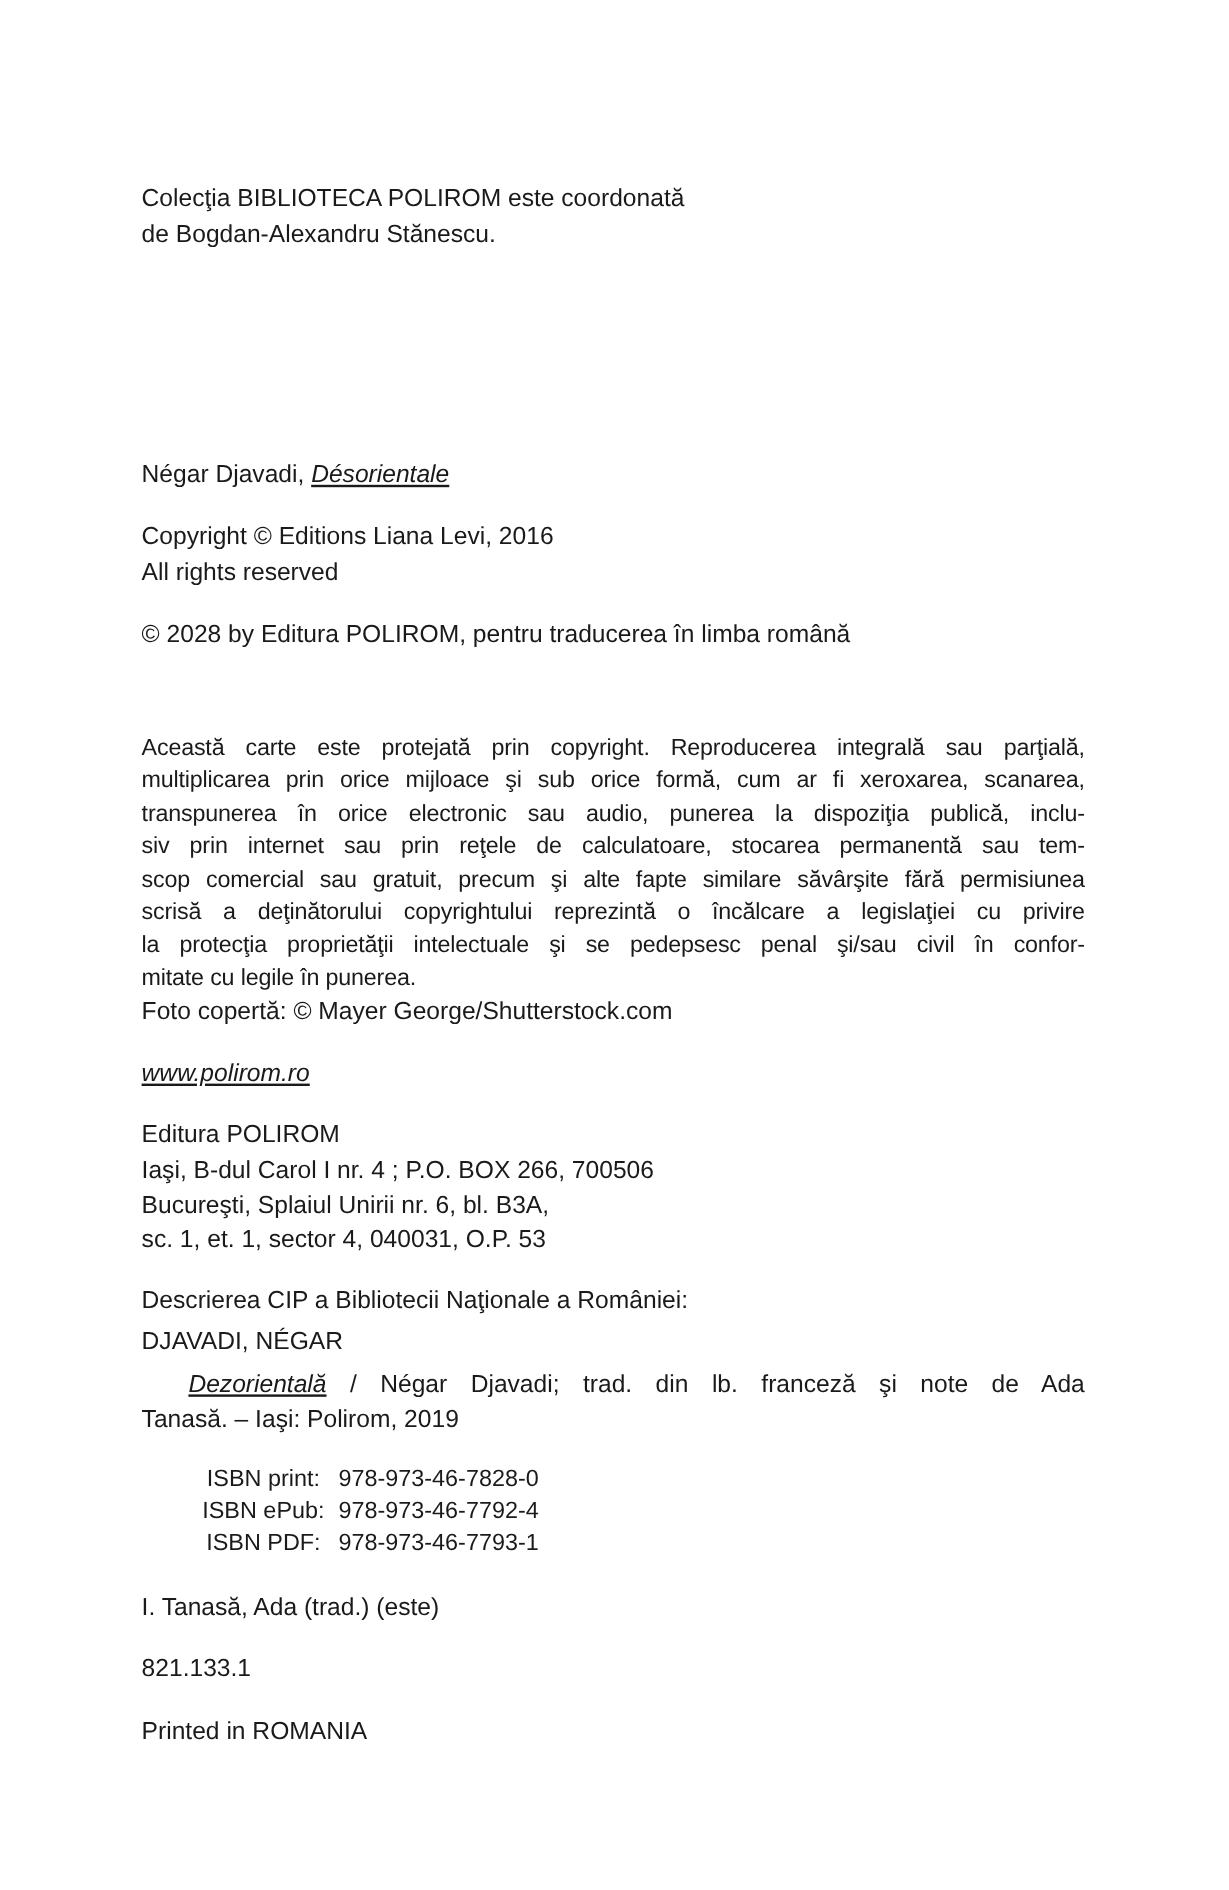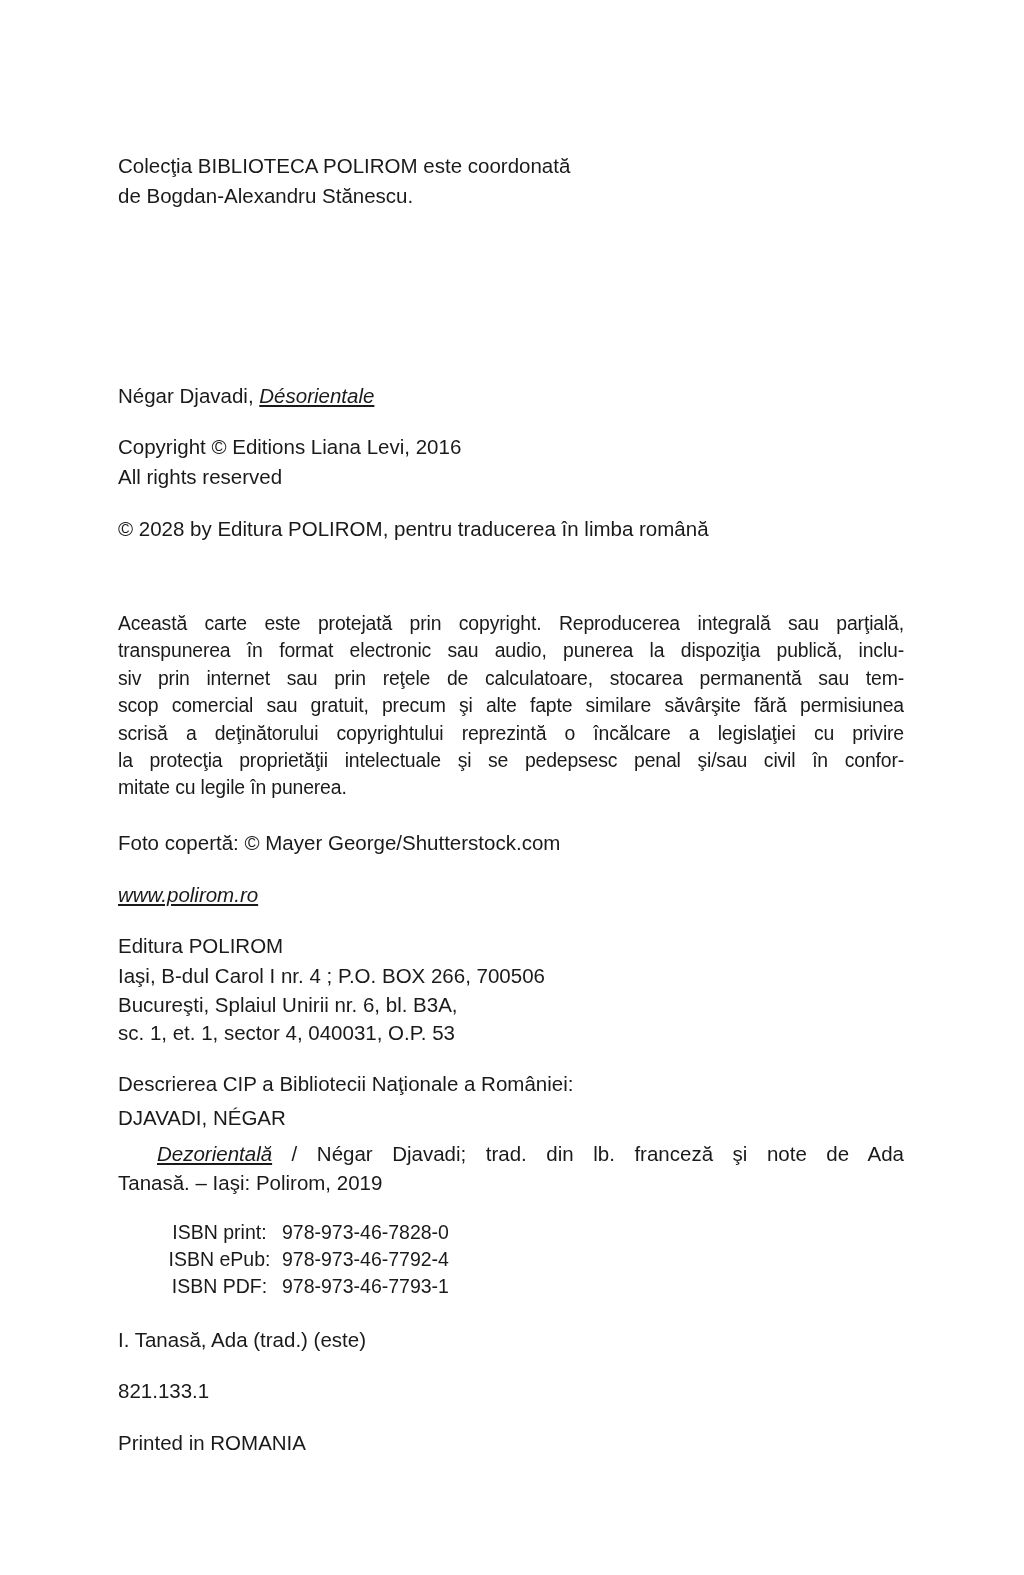--- a/index.html
+++ b/index.html
@@ -89,21 +89,22 @@
     <span>Négar Djavadi, </span><span class="it">Désorientale</span>
   </div>
 
   <div class="line" style="top:432px">Copyright © Editions Liana Levi, 2016</div>
   <div class="line" style="top:462px">All rights reserved</div>
 
   <div class="line" style="top:514px">© 2028 by Editura POLIROM, pentru traducerea în limba română</div>
 
   <div class="justify-block" style="top:566px">
     <span class="jl">Această carte este protejată prin copyright. Reproducerea integrală sau parţială,</span>
-    <span class="jl">transpunerea în format electronic sau audio, punerea la dispoziţia publică, inclu-</span>
+    <span class="jl">multiplicarea prin orice mijloace şi sub orice formă, cum ar fi xeroxarea, scanarea,</span>
+    <span class="jl">transpunerea în orice electronic sau audio, punerea la dispoziţia publică, inclu-</span>
     <span class="jl">siv prin internet sau prin reţele de calculatoare, stocarea permanentă sau tem-</span>
     <span class="jl">scop comercial sau gratuit, precum şi alte fapte similare săvârşite fără permisiunea</span>
     <span class="jl">scrisă a deţinătorului copyrightului reprezintă o încălcare a legislaţiei cu privire</span>
     <span class="jl">la protecţia proprietăţii intelectuale şi se pedepsesc penal şi/sau civil în confor-</span>
     <span class="jl last">mitate cu legile în punerea.</span>
   </div>
 
   <div class="line" style="top:828px">Foto copertă: © Mayer George/Shutterstock.com</div>
 
   <div class="line it" style="top:880px">www.polirom.ro</div>

